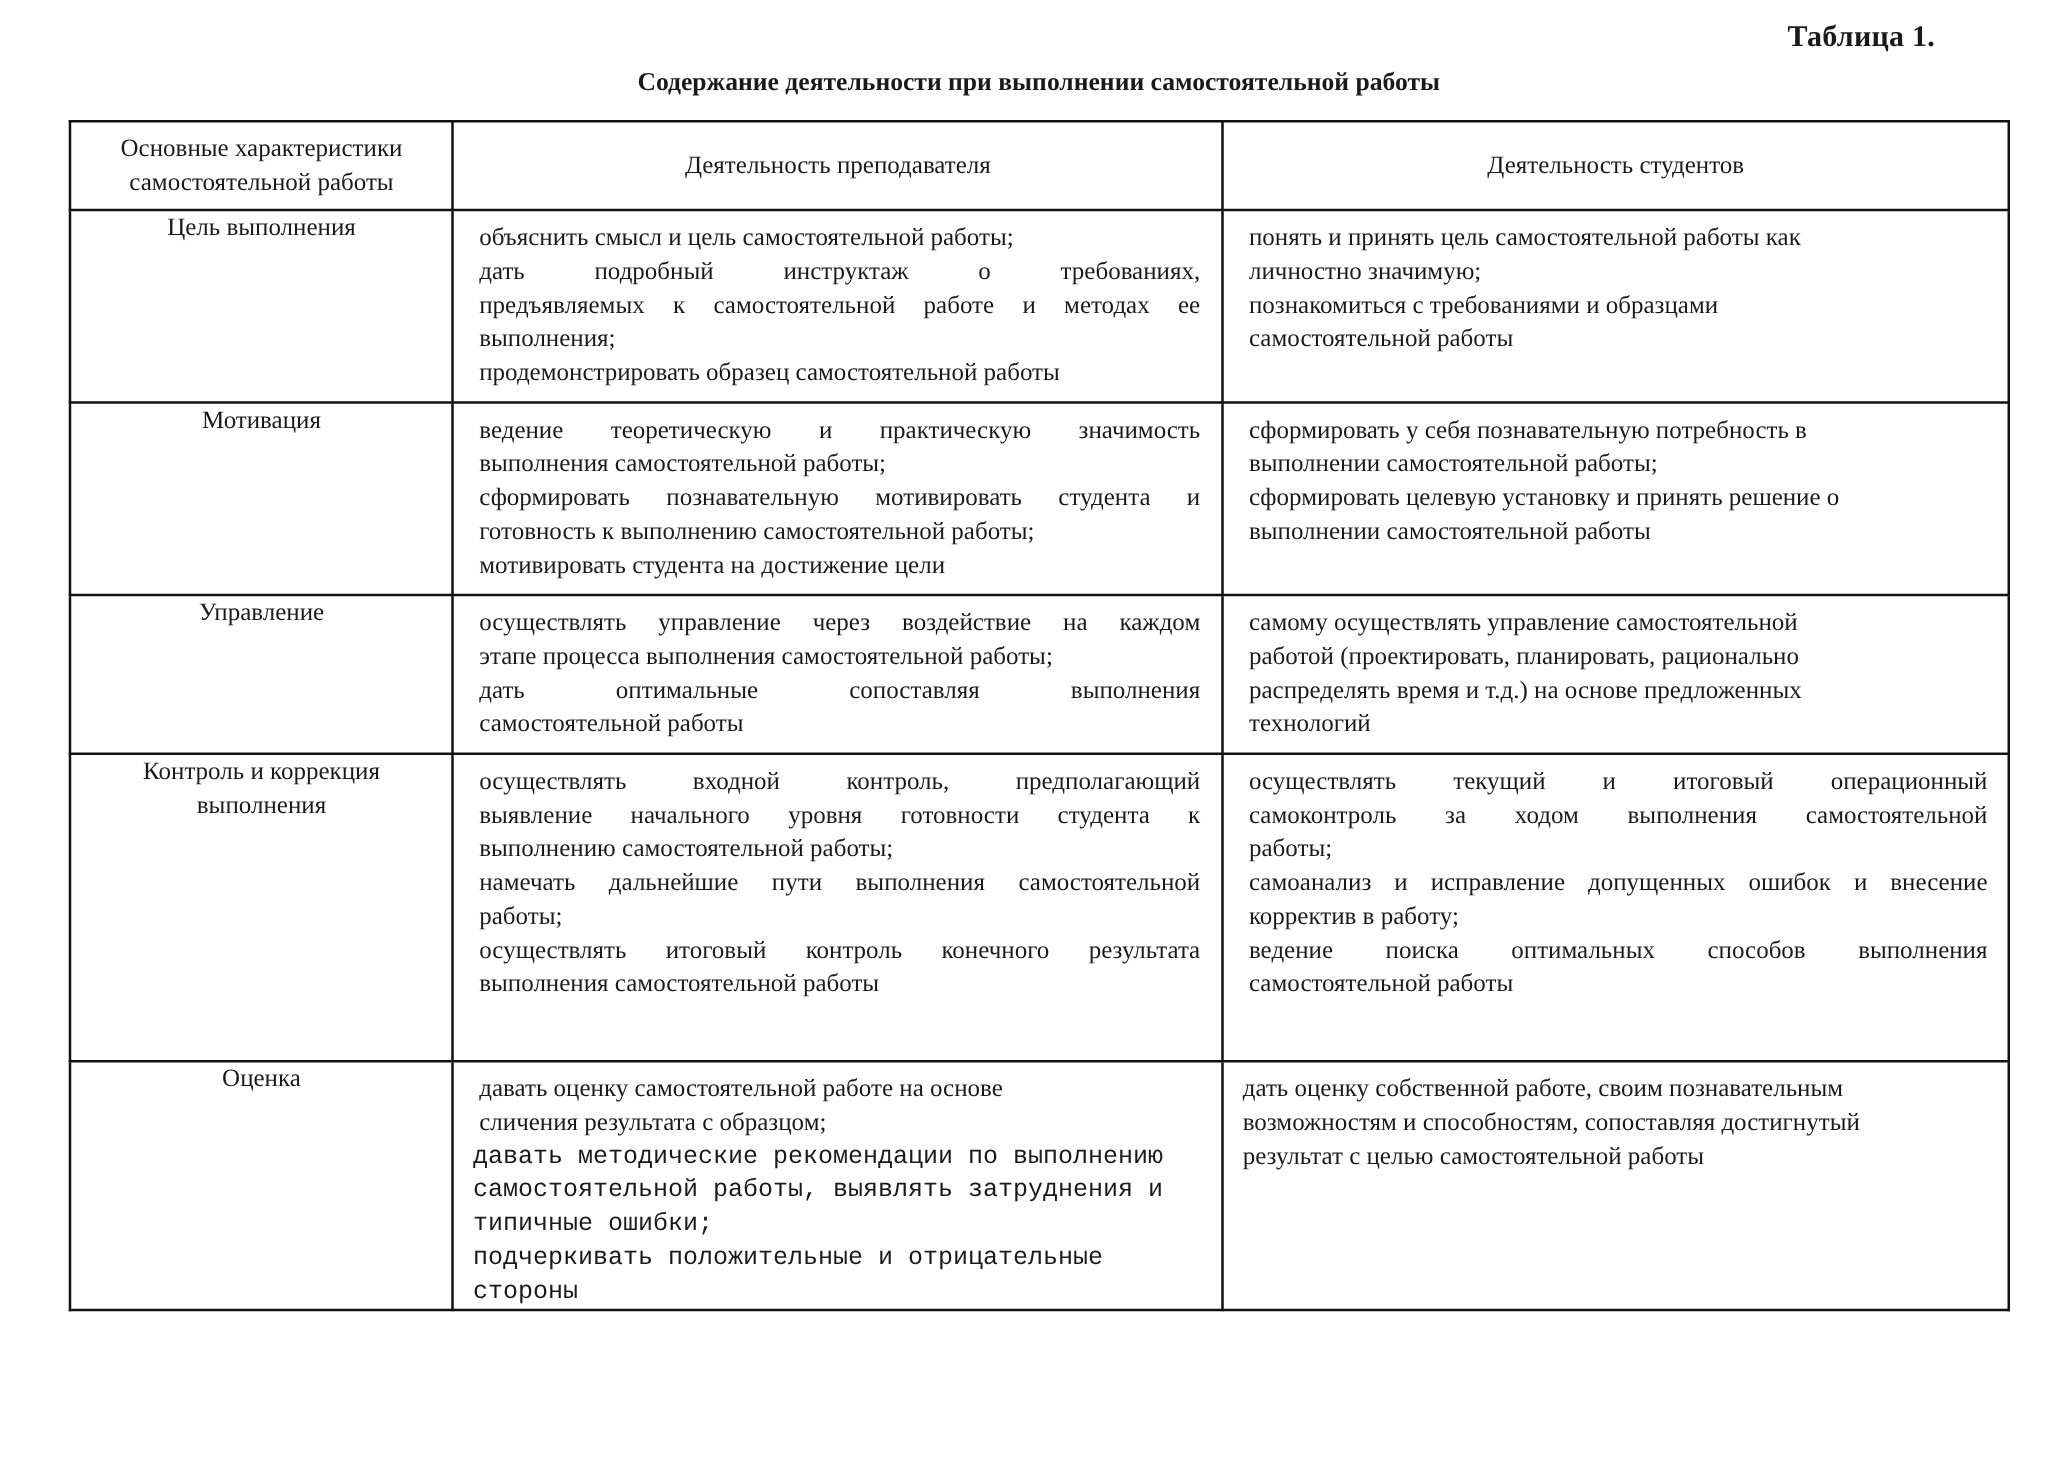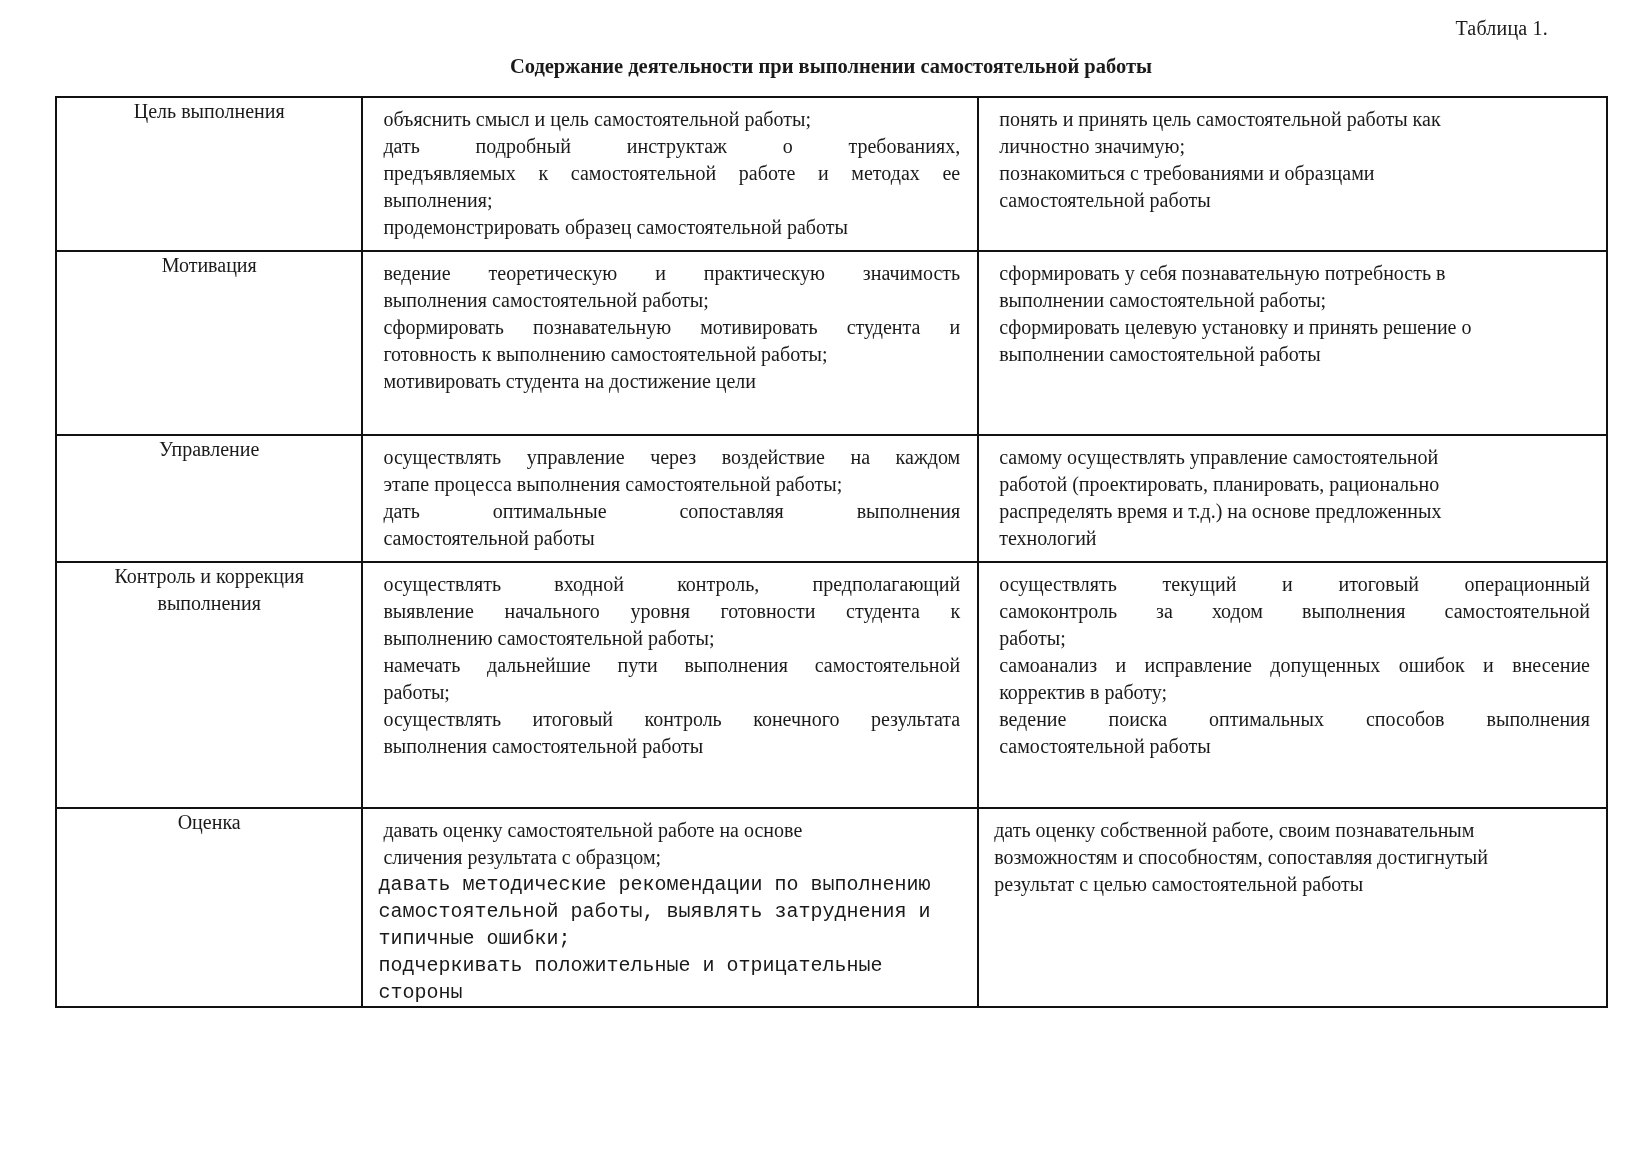--- a/index.html
+++ b/index.html
@@ -12,22 +12,23 @@
     height: 1166px;
     position: relative;
     overflow: hidden;
     font-family: "Liberation Serif", "DejaVu Serif", serif;
     color: #1a1a1a;
   }
   .table-label {
     position: absolute;
     top: 17px;
     right: 102px;
-    font-size: 20px;
+    font-size: 24px;
     letter-spacing: 0.2px;
+    font-weight: bold;
   }
   .doc-title {
     position: absolute;
     top: 55px;
     left: 0;
     width: 1662px;
     text-align: center;
     font-size: 20.5px;
     font-weight: bold;
   }
@@ -60,21 +61,21 @@
   }
   td.label-cell span { display: block; }
   .content {
     padding: 8px 17px 0 20px;
   }
   .content.right {
     padding: 8px 16px 0 20px;
   }
   .row-head { height: 71px; }
   .row-1 { height: 154px; }
-  .row-2 { height: 184px; }
+  .row-2 { height: 154px; }
   .row-3 { height: 127px; }
   .row-4 { height: 246px; }
   .row-5 { height: 180px; }
   .justify-line {
     display: block;
     text-align: justify;
     text-align-last: justify;
   }
   .line { display: block; }
   .outdent { margin-left: -5px; font-family: Liberation Mono, monospace; }
@@ -85,20 +86,28 @@
 <div class="table-label">Таблица 1.</div>
 <div class="doc-title">Содержание деятельности при выполнении самостоятельной работы</div>
 
 <table class="main">
   <colgroup>
     <col class="c1">
       <col class="c2">
       <col class="c3">
   </colgroup>
   <tbody>
+      <tr class="row-head">
+    <th>
+      <span class="line">Основные характеристики</span>
+      <span class="line">самостоятельной работы</span>
+    </th>
+    <th>Деятельность преподавателя</th>
+    <th>Деятельность студентов</th>
+  </tr>
 
   <tr class="row-1">
     <td class="label-cell">
       <span>Цель выполнения</span>
     </td>
     <td>
       <div class="content">
         <span class="line">объяснить смысл и цель самостоятельной работы;</span>
         <span class="justify-line">дать подробный инструктаж о требованиях,</span>
         <span class="justify-line">предъявляемых к самостоятельной работе и методах ее</span>

